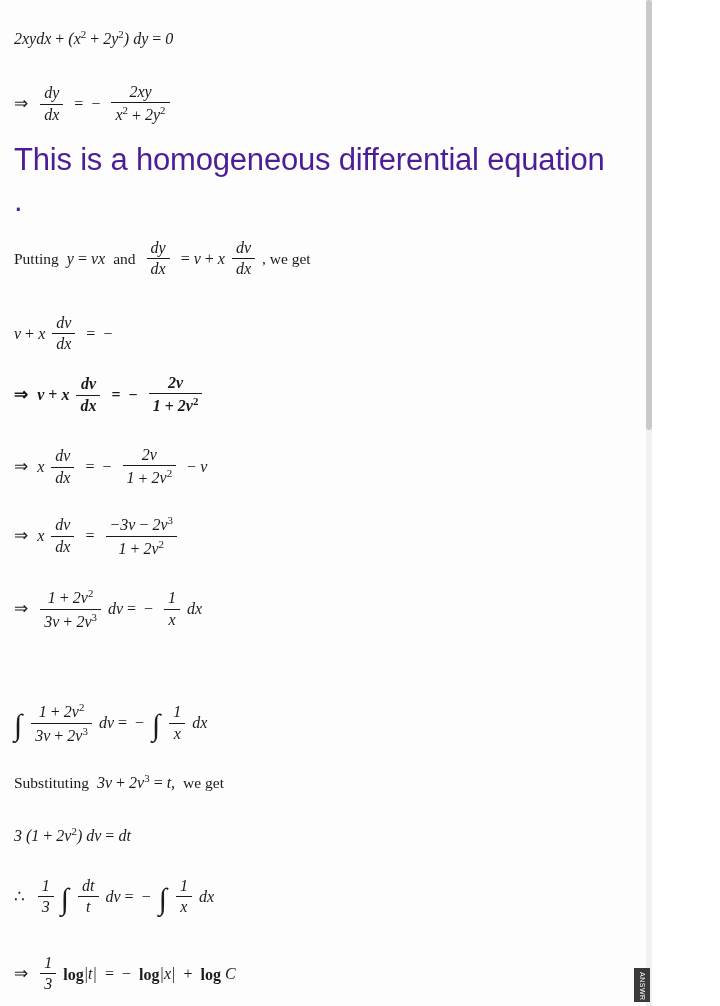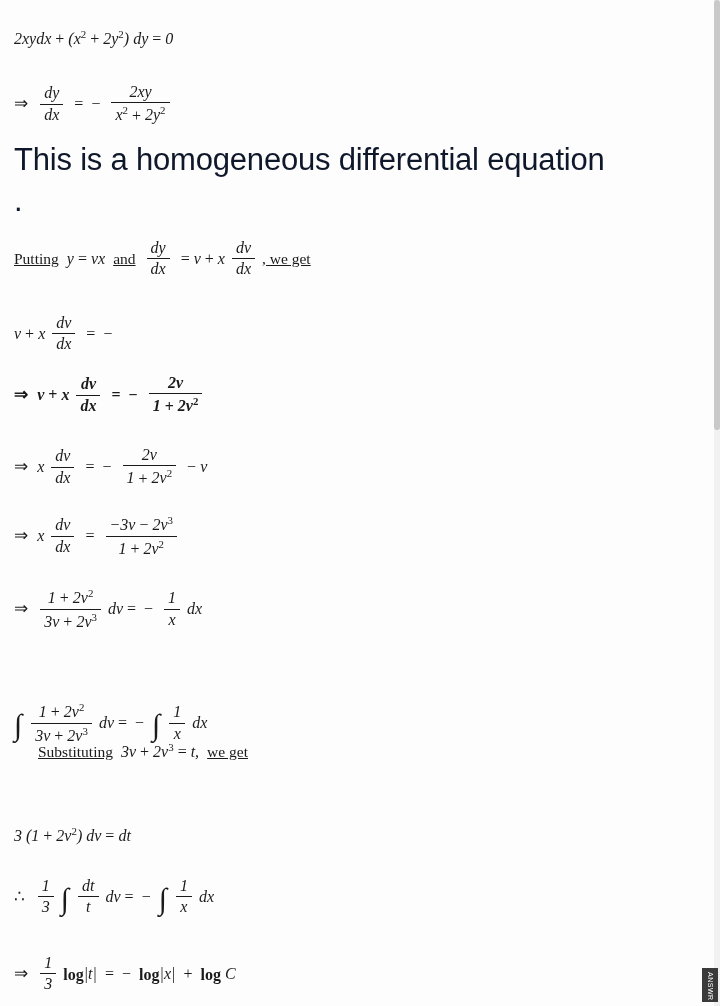--- a/index.html
+++ b/index.html
@@ -10,21 +10,21 @@
   body {
     width: 720px;
     height: 1006px;
     position: relative;
     font-family: "Liberation Serif", serif;
     color: #1a1a1a;
     overflow: hidden;
   }
   .page {
     position: relative;
-    width: 720px;
+    width: 652px;
     height: 1006px;
     background: #fdfdfd;
     box-sizing: border-box;
     padding: 22px 18px 10px 14px;
   }
   
   .scroll-gutter {
     position: absolute;
     top: 0;
     right: 0;
@@ -73,28 +73,27 @@
     display: block;
     padding: 1px 4px 0 4px;
     line-height: 1.15;
   }
   sup.sp { font-size: 0.68em; vertical-align: super; font-style: normal; }
   .heading {
     font-family: "Liberation Sans", sans-serif;
     font-style: normal;
     font-size: 31px;
     font-weight: 400;
-    color: #0f172a;
+    color: #4c1d95;
     line-height: 1.32;
     letter-spacing: -0.2px;
   }
   .text-run {
     font-style: normal;
     font-size: 15.5px;
-    text-decoration: underline;
   }
   .intgl {
     font-size: 30px;
     font-style: italic;
     font-family: "Liberation Serif", serif;
     vertical-align: middle;
     display: inline-block;
     line-height: 0.8;
     position: relative;
     top: 1px;
@@ -210,21 +209,21 @@
     <span class="math">
       <span class="intgl">∫</span>
       <span class="frac"><span class="num">1<span class="op">+</span>2<i>v</i><sup class="sp">2</sup></span><span class="den">3<i>v</i><span class="op">+</span>2<i>v</i><sup class="sp">3</sup></span></span>
       <i>dv</i><span class="op">=</span><span class="op">−</span>
       <span class="intgl">∫</span>
       <span class="frac"><span class="num">1</span><span class="den"><i>x</i></span></span>
       <i>dx</i>
     </span>
   </div>
 
-  <div class="b" style="top:741px;margin-left:24px;">
+  <div class="b" style="top:772px;">
     <span class="math">
       <span class="text-run">Substituting</span>&nbsp;
       3<i>v</i><span class="op">+</span>2<i>v</i><sup class="sp">3</sup><span class="op">=</span><i>t</i>,&nbsp;
       <span class="text-run">we get</span>
     </span>
   </div>
 
   <div class="b" style="top:825px;">
     <span class="math">
       3&nbsp;(1<span class="op">+</span>2<i>v</i><sup class="sp">2</sup>)&nbsp;<i>dv</i><span class="op">=</span><i>dt</i>

